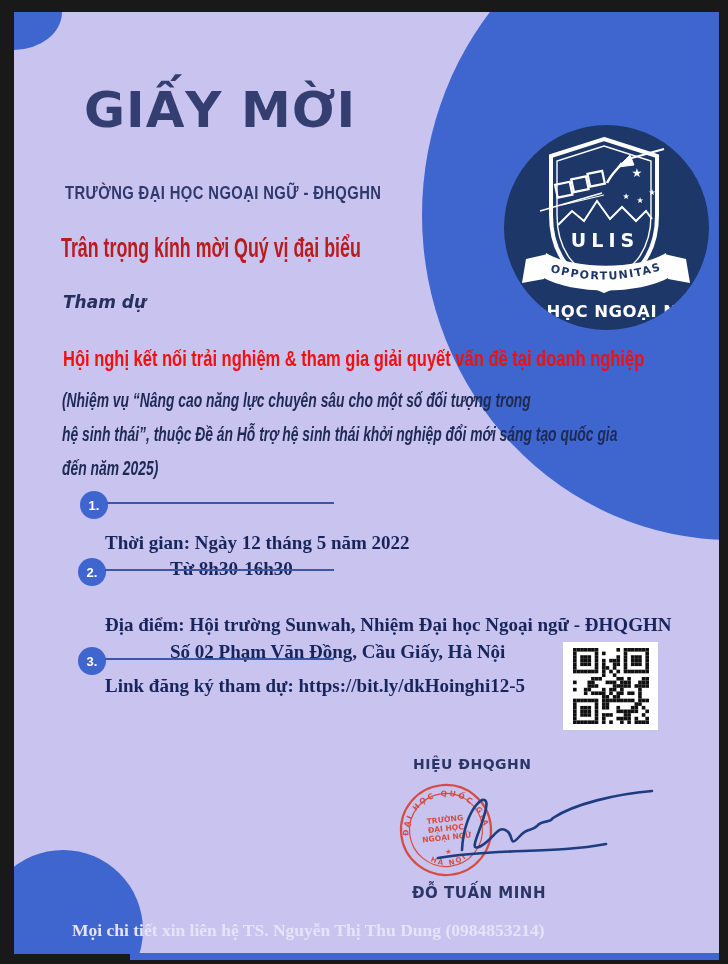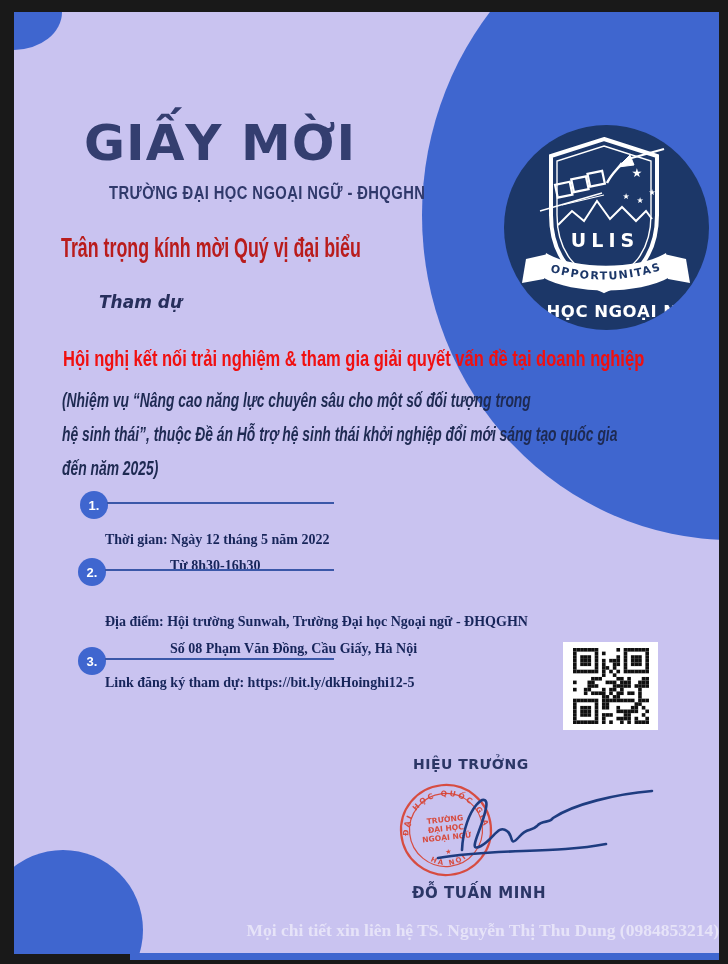--- a/index.html
+++ b/index.html
@@ -13,58 +13,58 @@
   }
   .shape{position:absolute;background:#3f66cf;border-radius:50%;}
   .quarter-tl{left:-48px;top:-38px;width:96px;height:76px;}
   .blob-right{left:408px;top:-122px;width:620px;height:650px;}
   .circle-bl{left:-31px;top:838px;width:160px;height:160px;}
   .bottom-strip{position:absolute;left:130px;top:953px;width:589px;height:7px;background:#3f66cf;}
 
   .abs{position:absolute;}
   .condensed{display:inline-block;transform-origin:left top;white-space:nowrap;}
 
-  .main-title{left:70px;top:68px;font-size:50px;font-weight:bold;color:#343e70;letter-spacing:1px;line-height:1.2;margin-top:33px;}
-  .uni-line{left:51px;top:171px;font-size:18px;font-weight:bold;color:#30396b;font-family:"Liberation Sans",sans-serif;margin-left:44px;}
+  .main-title{left:70px;top:68px;font-size:50px;font-weight:bold;color:#343e70;letter-spacing:1px;line-height:1.2;}
+  .uni-line{left:51px;top:171px;font-size:18px;font-weight:bold;color:#30396b;font-family:"Liberation Sans",sans-serif;}
   .uni-line .condensed{transform:scaleX(0.82);letter-spacing:.5px;}
   .invite-line{left:47px;top:221px;font-size:27px;font-weight:bold;color:#b91c1c;font-family:"Liberation Sans",sans-serif;}
   .invite-line .condensed{transform:scaleX(0.66);}
-  .attend-line{left:49px;top:280px;font-size:17px;font-weight:bold;font-style:italic;color:#272f5c;margin-left:36px;}
+  .attend-line{left:49px;top:280px;font-size:17px;font-weight:bold;font-style:italic;color:#272f5c;}
   .event-title{left:49px;top:334px;font-size:22px;font-weight:bold;color:#f01010;font-family:"Liberation Sans",sans-serif;}
   .event-title .condensed{transform:scaleX(0.75);}
   .event-sub{left:48px;top:371px;font-size:21px;font-weight:bold;font-style:italic;color:#1e2a52;font-family:"Liberation Sans",sans-serif;}
   .event-sub div{line-height:34px;height:34px;}
   .event-sub .condensed{transform:scaleX(0.66);}
 
   .num-circle{
     position:absolute;width:28px;height:28px;border-radius:50%;background:#3f66cf;
     color:#fff;font-size:13px;font-weight:bold;display:flex;align-items:center;justify-content:center;
     font-family:"Liberation Sans",sans-serif;
   }
   .num-line{position:absolute;height:2px;background:#3a57a8;}
   .detail-text{
     position:absolute;font-family:"Liberation Serif","DejaVu Serif",serif;
-    font-weight:bold;color:#17255a;font-size:14px;white-space:nowrap;
+    font-weight:bold;color:#17255a;font-size:19px;white-space:nowrap;
   }
 
   .qr-box{
     position:absolute;left:549px;top:630px;width:95px;height:88px;background:#ffffff;
     display:flex;align-items:center;justify-content:center;
   }
   .welcome-line{left:51px;top:715px;font-size:22px;font-weight:bold;color:#1d5cc0;font-family:"Liberation Sans",sans-serif;}
   .welcome-line .condensed{transform:scaleX(0.68);}
 
   .signer-title{left:399px;top:744px;font-size:14px;font-weight:bold;color:#2b3666;letter-spacing:.5px;}
   .signer-name{left:398px;top:872px;font-size:15px;font-weight:bold;color:#2b3666;letter-spacing:.5px;}
 
   .stamp{position:absolute;left:384px;top:770px;width:96px;height:96px;transform:rotate(-6deg);}
   .signature{position:absolute;left:410px;top:772px;width:240px;height:92px;}
 
   .footer-line{
-    position:absolute;left:0;top:908px;width:705px;text-align:right;padding-left:58px;box-sizing:border-box;
+    position:absolute;left:0;top:908px;width:705px;text-align:left;padding-left:58px;box-sizing:border-box;
     font-family:"Liberation Serif","DejaVu Serif",serif;font-weight:bold;font-size:17.5px;color:#e6e3f8;white-space:nowrap;
   }
 
   .logo{
     position:absolute;left:490px;top:113px;width:205px;height:205px;border-radius:50%;
     background:#1c3768;overflow:hidden;
   }
 </style>
 </head>
 <body>
@@ -139,22 +139,22 @@
     <div><span class="condensed">đến năm 2025)</span></div>
   </div>
 
   <div class="num-circle" style="left:66px;top:479px;">1.</div>
   <div class="num-line" style="left:93px;top:490px;width:227px;"></div>
   <div class="detail-text" style="left:91px;top:520px;">Thời gian: Ngày 12 tháng 5 năm 2022</div>
   <div class="detail-text" style="left:156px;top:546px;">Từ 8h30-16h30</div>
 
   <div class="num-circle" style="left:64px;top:546px;">2.</div>
   <div class="num-line" style="left:91px;top:557px;width:229px;"></div>
-  <div class="detail-text" style="left:91px;top:602px;">Địa điểm: Hội trường Sunwah, Trường Đại học Ngoại ngữ - ĐHQGHN</div>
-  <div class="detail-text" style="left:156px;top:629px;">Số 08 Phạm Văn Đồng, Cầu Giấy, Hà Nội</div>
+  <div class="detail-text" style="left:91px;top:602px;">Địa điểm: Hội trường Sunwah, Nhiệm Đại học Ngoại ngữ - ĐHQGHN</div>
+  <div class="detail-text" style="left:156px;top:629px;">Số 02 Phạm Văn Đồng, Cầu Giấy, Hà Nội</div>
 
   <div class="num-circle" style="left:64px;top:635px;">3.</div>
   <div class="num-line" style="left:91px;top:646px;width:229px;"></div>
   <div class="detail-text" style="left:91px;top:663px;text-align:right;">Link đăng ký tham dự: https://bit.ly/dkHoinghi12-5</div>
 
   <div class="qr-box">
     <svg id="qr" width="76" height="76" viewBox="0 0 84 84">
         <rect x="0" y="0" width="4" height="4" fill="#101010"></rect>
         <rect x="4" y="0" width="4" height="4" fill="#101010"></rect>
         <rect x="8" y="0" width="4" height="4" fill="#101010"></rect>
@@ -374,21 +374,21 @@
         <rect x="40" y="80" width="4" height="4" fill="#101010"></rect>
         <rect x="52" y="80" width="4" height="4" fill="#101010"></rect>
         <rect x="60" y="80" width="4" height="4" fill="#101010"></rect>
         <rect x="68" y="80" width="4" height="4" fill="#101010"></rect>
         <rect x="72" y="80" width="4" height="4" fill="#101010"></rect>
         <rect x="76" y="80" width="4" height="4" fill="#101010"></rect>
         <rect x="80" y="80" width="4" height="4" fill="#101010"></rect>
       </svg>
   </div>
 
-  <div class="abs signer-title">HIỆU TRƯỞNG</div>
+  <div class="abs signer-title">HIỆU ĐHQGHN</div>
 
   <svg class="stamp" viewBox="0 0 96 96">
     <g fill="none" stroke="#d84332" opacity="0.92">
       <circle cx="48" cy="48" r="45" stroke-width="2.2"></circle>
       <circle cx="48" cy="48" r="36.5" stroke-width="1.2"></circle>
     </g>
     <defs>
       <path id="stampTop" d="M10,52 A38,38 0 1 1 86,52"></path>
       <path id="stampBottom" d="M18,60 A31,31 0 0 0 78,60"></path>
     </defs>

